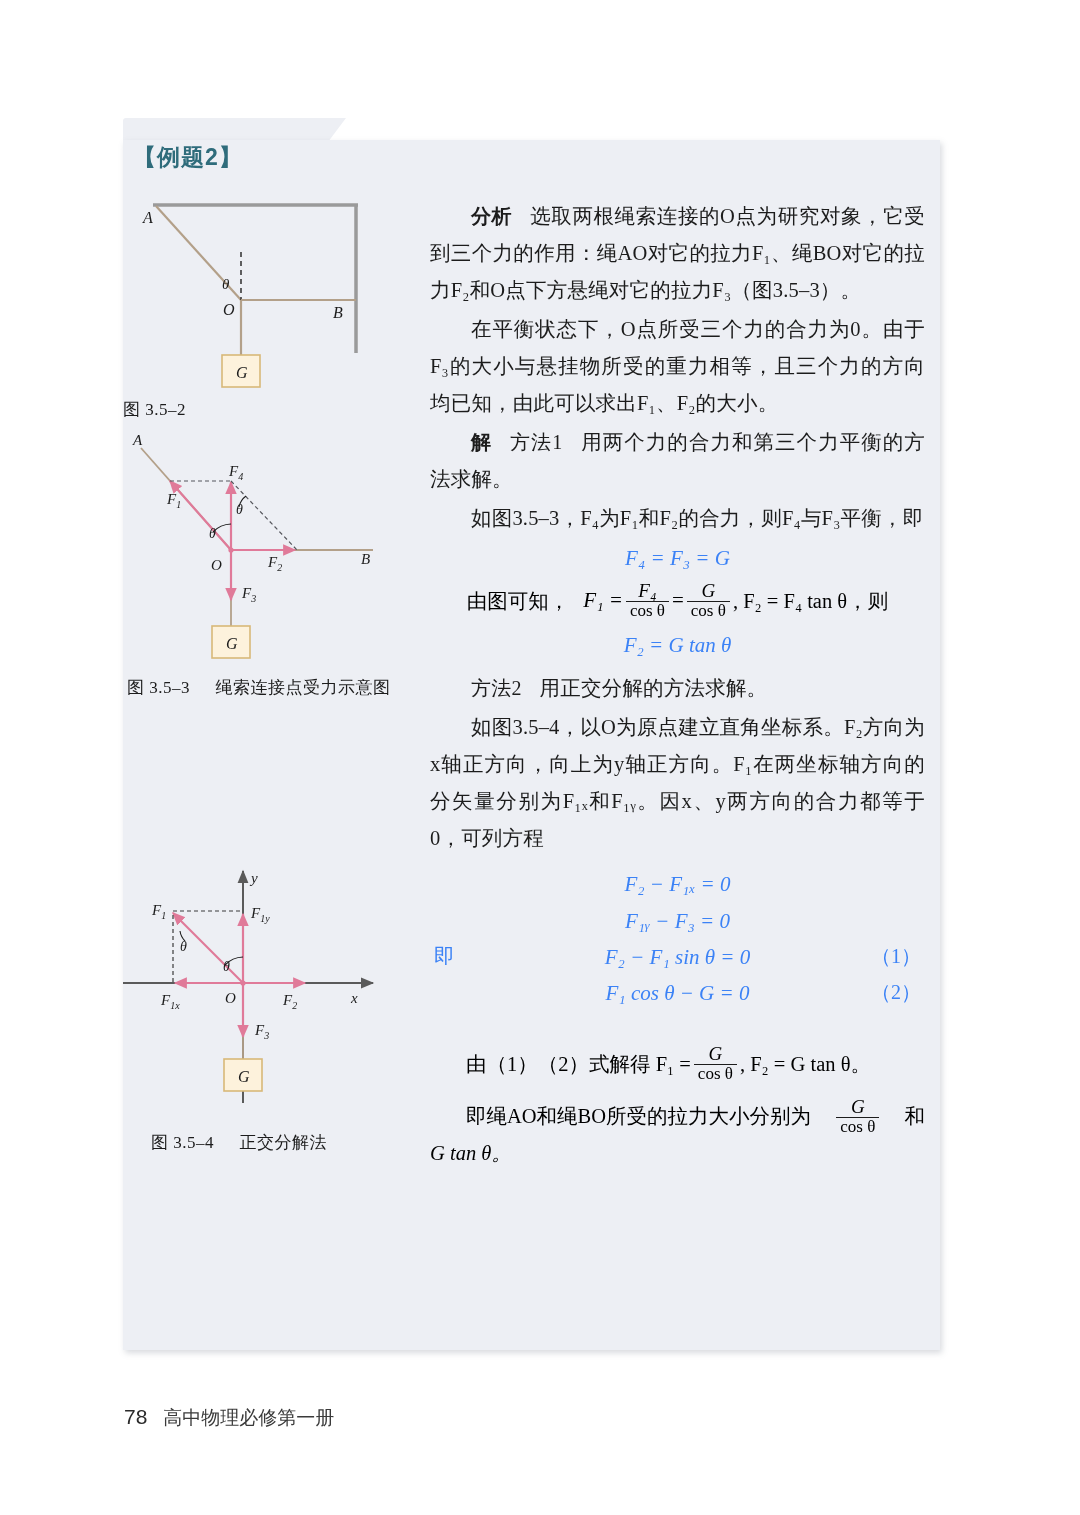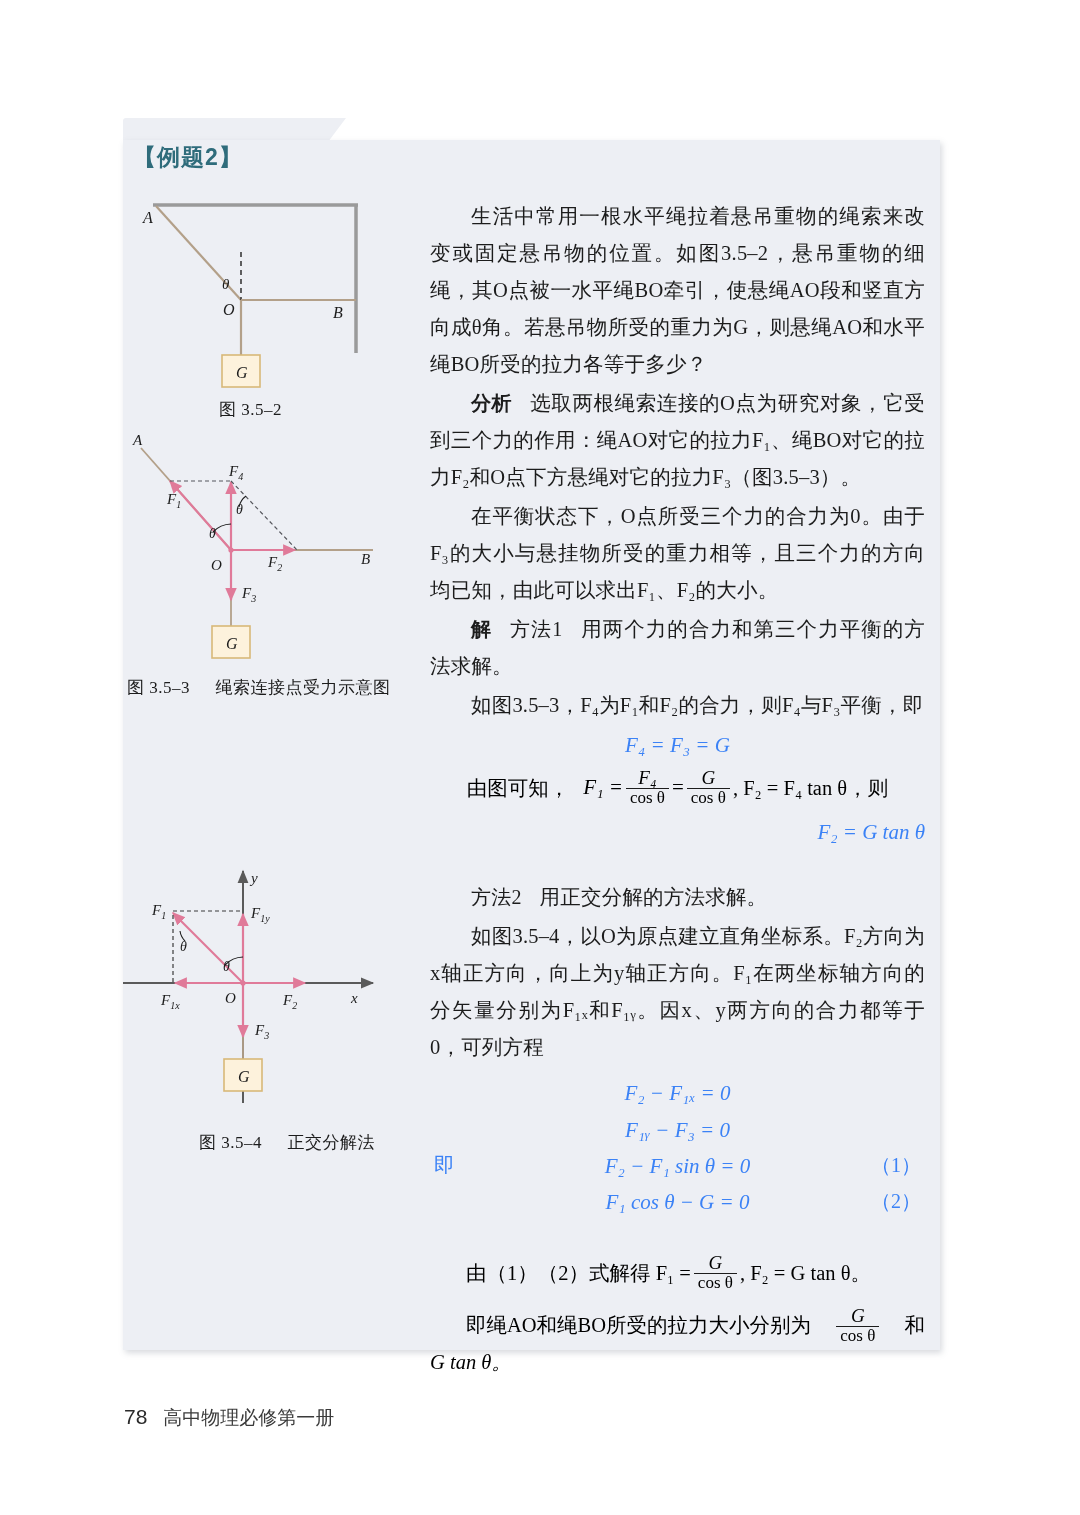--- a/index.html
+++ b/index.html
@@ -86,21 +86,21 @@
     line-height:1.05;
   }
   .frac .num{padding:0 4px;font-size:19px;}
   .frac .den{padding:0 4px;font-size:17px;border-top:1.3px solid #1c1c1c;font-style:normal;}
   .roman{font-style:normal;}
   .numbered{position:relative;}
   .eqno{position:absolute;right:4px;font-style:normal;font-size:20px;}
   
   .figwrap{position:relative;}
   .cap{
-    font-size:17px;color:#1c1c1c;text-align:center;
+    font-size:17px;color:#1c1c1c;
     margin-top:4px;letter-spacing:.5px;
   }
   .cap.left{text-align:left;}
   
   #footer{
     position:absolute;left:124px;top:1405px;
     font-size:19px;color:#3a3a3a;
     font-family:"Liberation Sans","DejaVu Sans",sans-serif;
     display:flex;align-items:baseline;gap:16px;
   }
@@ -240,21 +240,20 @@
       <span>图 3.5–4</span>
       <span style="display:inline-block;width:16px;"></span>
       <span>正交分解法</span>
     </div>
   </div>
 
 </div>
 
 <div id="textcol">
 
-  <p class="p ind">生活中常用一根水平绳拉着悬吊重物的绳索来改变或固定悬吊物的位置。如图3.5–2，悬吊重物的细绳，其O点被一水平绳BO牵引，使悬绳AO段和竖直方向成θ角。若悬吊物所受的重力为G，则悬绳AO和水平绳BO所受的拉力各等于多少？</p>
 
   <p class="p ind">
     <span class="lead">分析</span><span>选取两根绳索连接的O点为研究对象，它受到三个力的作用：绳AO对它的拉力F₁、绳BO对它的拉力F₂和O点下方悬绳对它的拉力F₃（图3.5–3）。</span>
   </p>
 
   <p class="p ind">在平衡状态下，O点所受三个力的合力为0。由于F₃的大小与悬挂物所受的重力相等，且三个力的方向均已知，由此可以求出F₁、F₂的大小。</p>
 
   <p class="p ind">
     <span class="lead">解</span><span class="lead" style="font-weight:normal;font-family:'Liberation Serif',serif;">方法1</span><span>用两个力的合力和第三个力平衡的方法求解。</span>
   </p>
@@ -272,21 +271,21 @@
       <span class="den">cos θ</span>
     </span>
     <span class="roman">=</span>
     <span class="frac">
       <span class="num">G</span>
       <span class="den">cos θ</span>
     </span>
     <span style="font-style:normal;font-size:20.5px;">, F₂ = F₄ tan θ，则</span>
   </div>
 
-  <div class="eq" style="margin-top:12px;margin-bottom:34px;text-align:right;">F₂ = G tan θ</div>
+  <div class="eq" style="margin-top:12px;margin-bottom:12px;">F₂ = G tan θ</div>
 
   <p class="p ind">
     <span class="lead" style="font-weight:normal;font-family:'Liberation Serif',serif;">方法2</span><span>用正交分解的方法求解。</span>
   </p>
 
   <p class="p ind">如图3.5–4，以O为原点建立直角坐标系。F₂方向为x轴正方向，向上为y轴正方向。F₁在两坐标轴方向的分矢量分别为F₁ₓ和F₁ᵧ。因x、y两方向的合力都等于0，可列方程</p>
 
   <div class="eq" style="margin-top:14px;">F₂ − F₁ₓ = 0</div>
   <div class="eq">F₁ᵧ − F₃ = 0</div>
 

